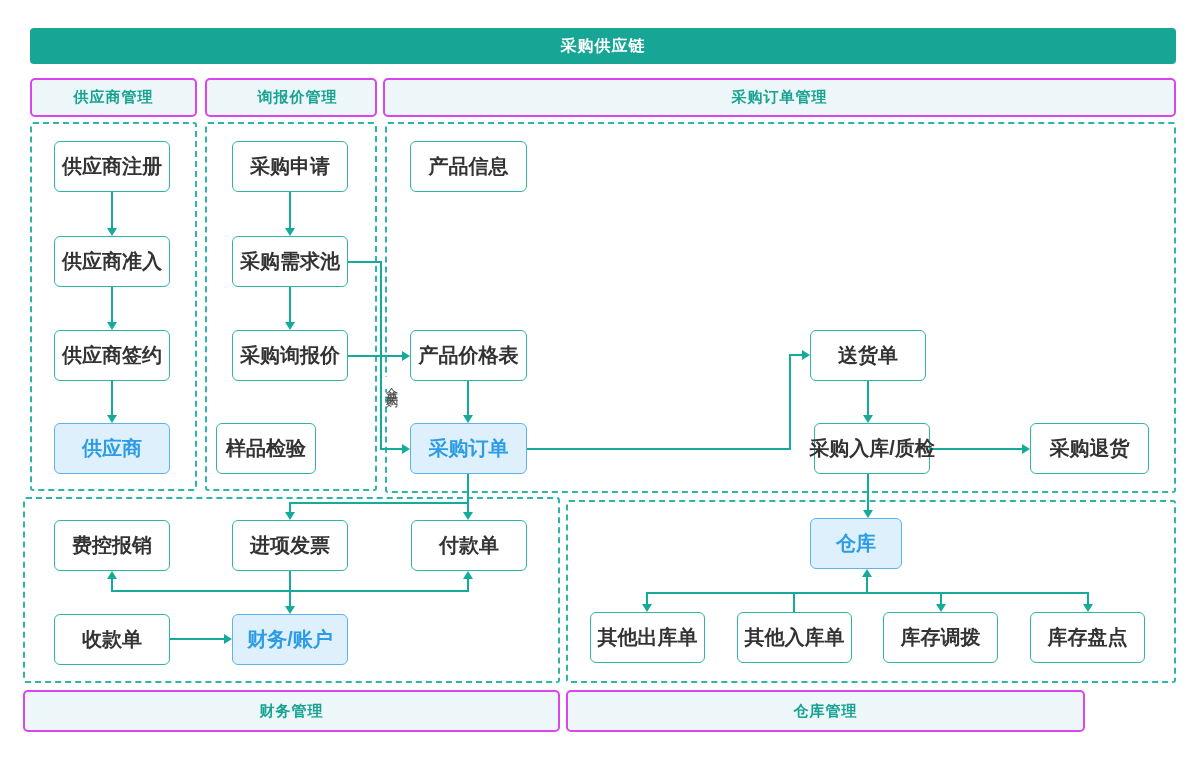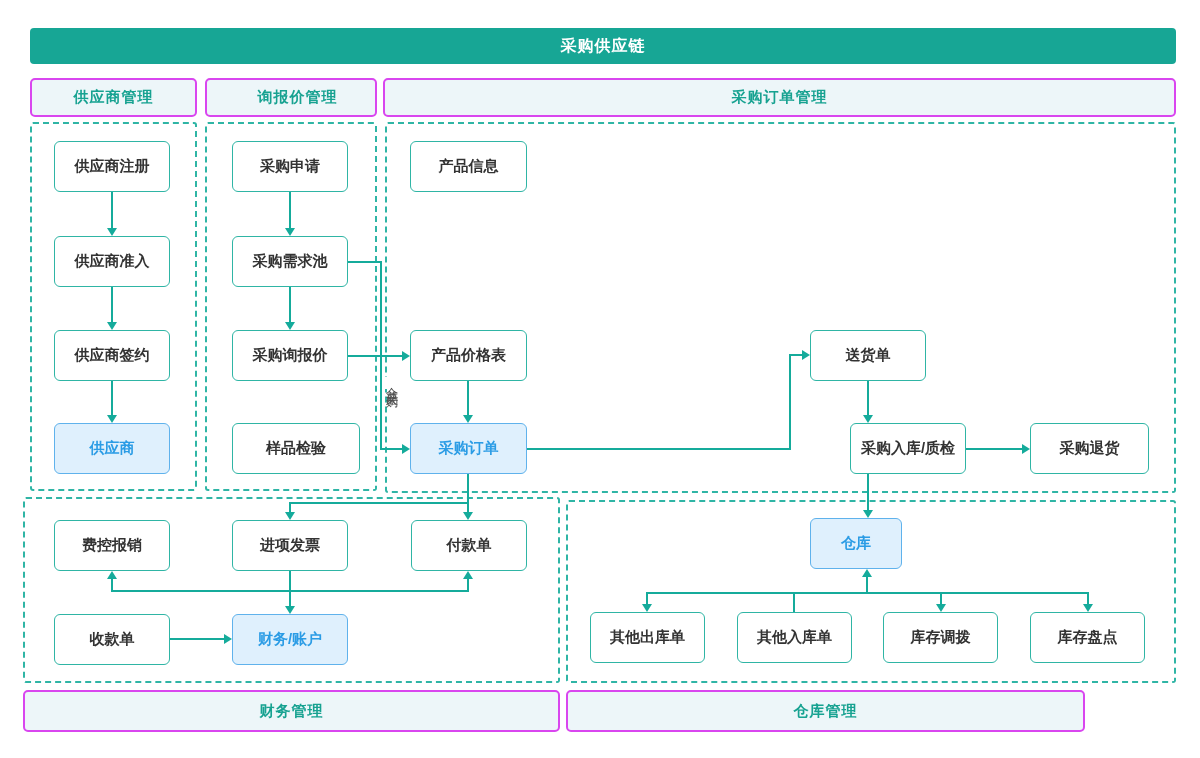--- a/index.html
+++ b/index.html
@@ -15,21 +15,21 @@
   .bar{position:absolute;height:39px;background:#edf6f9;border:2px solid #d946ef;
     border-radius:5px;box-sizing:border-box;display:flex;align-items:center;justify-content:center;}
   .bar span{color:#17a291;font-size:15px;font-weight:bold;letter-spacing:1px;}
 
   
   .dash{position:absolute;border:2px dashed #2fb5a5;border-radius:3px;box-sizing:border-box;}
 
   
   .node{position:absolute;height:51px;background:#ffffff;border:1.5px solid #2fb5a5;
     border-radius:6px;box-sizing:border-box;display:flex;align-items:center;justify-content:center;}
-  .node span{color:#333333;font-size:15px;font-weight:bold;white-space:nowrap;}
+  .node span{color:#333333;font-size:20px;font-weight:bold;white-space:nowrap;}
   .node.hl{background:#dff0fd;border:1.5px solid #5fb2ec;}
   .node.hl span{color:#2b9ce5;}
 
   
   .ln-h{position:absolute;height:2px;background:#15ab9b;}
   .ln-v{position:absolute;width:2px;background:#15ab9b;}
 
   
   .ar-d{position:absolute;width:0;height:0;border-left:5px solid transparent;
     border-right:5px solid transparent;border-top:8px solid #15ab9b;}
@@ -157,37 +157,37 @@
 
   <div class="node" style="left:232px;top:141px;width:116px;">
     <span>采购申请</span>
   </div>
   <div class="node" style="left:232px;top:236px;width:116px;">
     <span>采购需求池</span>
   </div>
   <div class="node" style="left:232px;top:330px;width:116px;">
     <span>采购询报价</span>
   </div>
-  <div class="node" style="left:232px;top:423px;width:128px;">
+  <div class="node" style="left:216px;top:423px;width:100px;">
     <span>样品检验</span>
   </div>
 
   <div class="node" style="left:410px;top:141px;width:117px;">
     <span>产品信息</span>
   </div>
   <div class="node" style="left:410px;top:330px;width:117px;">
     <span>产品价格表</span>
   </div>
   <div class="node hl" style="left:410px;top:423px;width:117px;">
     <span>采购订单</span>
   </div>
   <div class="node" style="left:810px;top:330px;width:116px;">
     <span>送货单</span>
   </div>
-  <div class="node" style="left:850px;top:423px;width:116px;">
+  <div class="node" style="left:814px;top:423px;width:116px;">
     <span>采购入库/质检</span>
   </div>
   <div class="node" style="left:1030px;top:423px;width:119px;text-align:right;">
     <span>采购退货</span>
   </div>
 
   <div class="node" style="left:54px;top:520px;width:116px;">
     <span>费控报销</span>
   </div>
   <div class="node" style="left:232px;top:520px;width:116px;">

